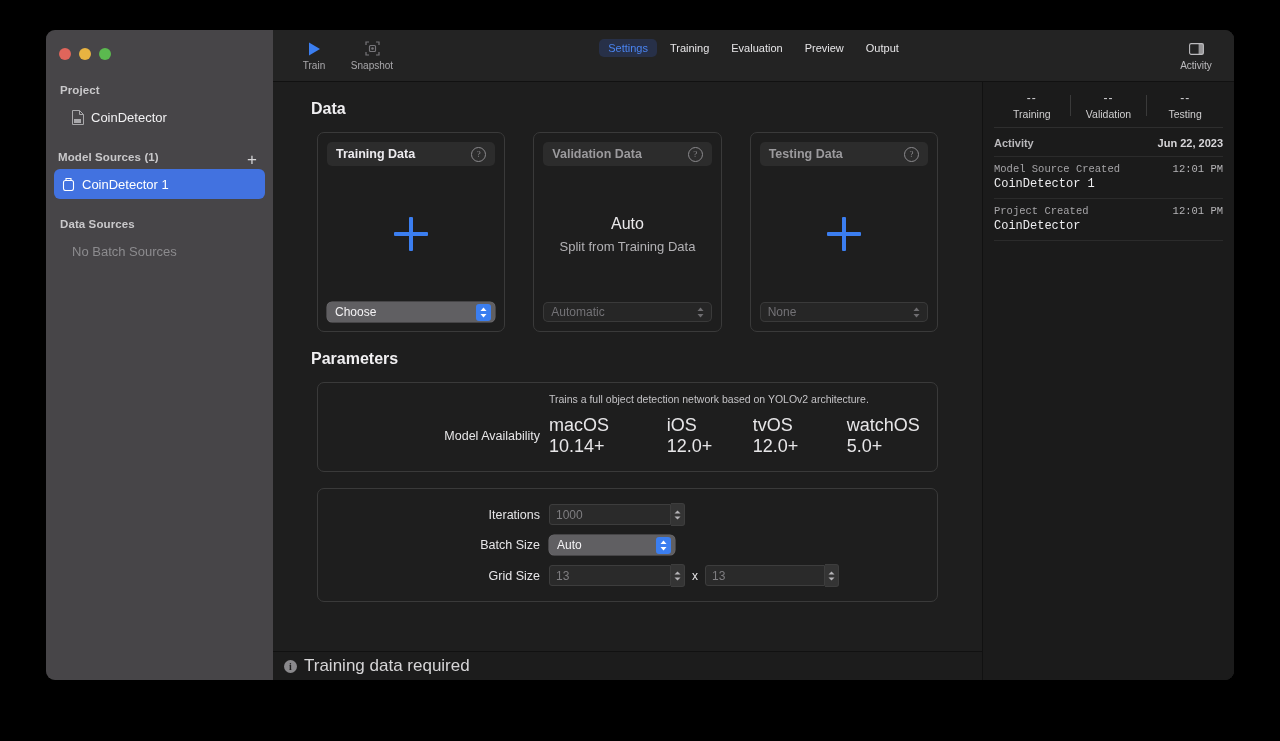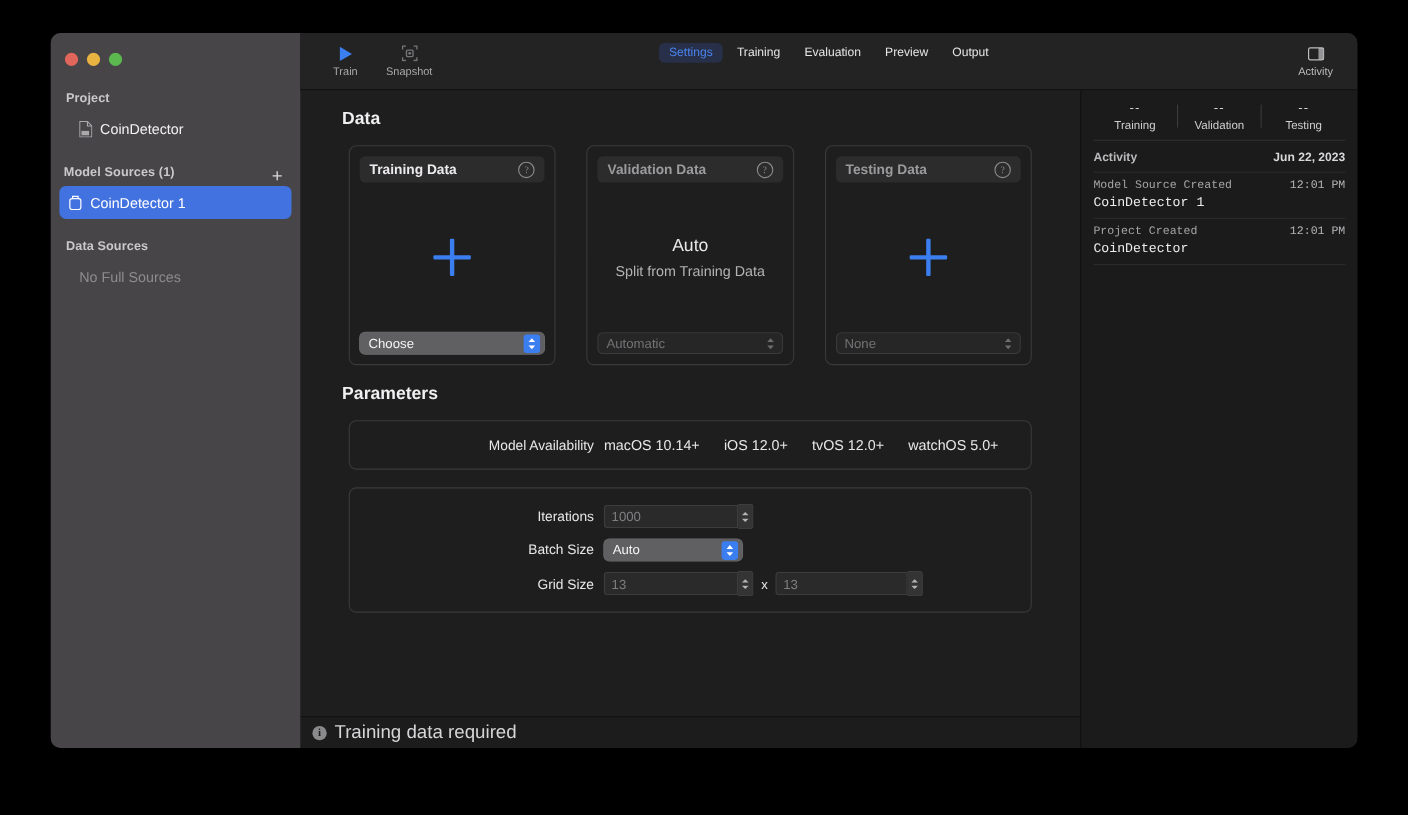--- a/index.html
+++ b/index.html
@@ -334,21 +334,21 @@
     color: #e7e6e8;
   }
   .param-note {
     font-size: 10.5px;
     color: #c4c3c6;
     margin: -4px 0 10px 231px;
   }
   .availability {
     display: flex;
     gap: 22px;
-    font-size: 13px;
+    font-size: 18px;
     color: #e7e6e8;
   }
 
   .stepper-field {
     display: flex;
     align-items: center;
   }
   .numfield {
     width: 108px;
     height: 19px;
@@ -492,21 +492,21 @@
           <svg width="13" height="14" viewBox="0 0 13 14">
             <rect x="1.5" y="3.5" width="10" height="10" rx="2" fill="none" stroke="#ffffff" stroke-width="1.1"></rect>
             <path d="M4 3.5 V1.5 H9 V3.5" fill="none" stroke="#ffffff" stroke-width="1.1"></path>
           </svg>
         </span>
         <span>CoinDetector 1</span>
       </div>
 
       <div class="side-section-label">Data Sources</div>
 
-      <div class="side-item muted">No Full Sources</div>
+      <div class="side-item muted">No Batch Sources</div>
     </div>
 
     <div id="main-region">
 
       <div id="toolbar">
 
         <div class="tool-btn">
           <span class="tool-icon">
             <svg width="13" height="14" viewBox="0 0 13 14">
                 <path d="M1 0.5 L12 7 L1 13.5 Z" fill="#3b7ef0"></path>
@@ -610,20 +610,21 @@
                     </svg>
                   </span>
                 </div>
               </div>
 
             </div>
 
             <div class="section-title">Parameters</div>
 
             <div class="param-box">
+              <div class="param-note">Trains a full object detection network based on YOLOv2 architecture.</div>
               <div class="param-row">
                 <div class="param-label">Model Availability</div>
                 <div class="availability">
                   <span>macOS 10.14+</span>
                   <span>iOS 12.0+</span>
                   <span>tvOS 12.0+</span>
                   <span>watchOS 5.0+</span>
                 </div>
               </div>
             </div>

